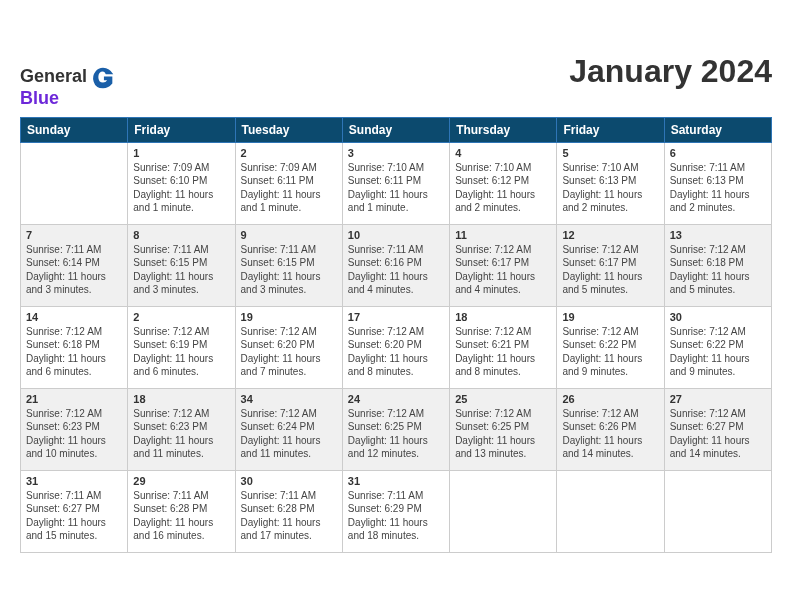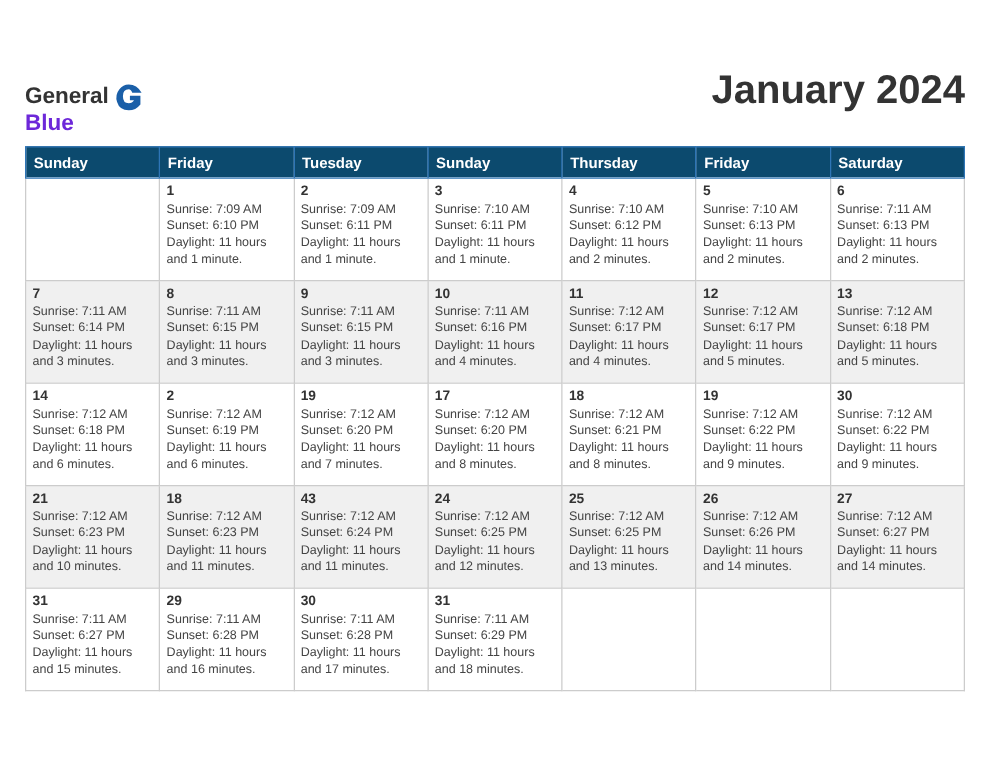--- a/index.html
+++ b/index.html
@@ -284,21 +284,21 @@
 and 10 minutes.</div>
           </td>
           <td class="row-alt">
             <span class="day-num">18</span>
             <div class="day-info" style="white-space: pre-wrap;">Sunrise: 7:12 AM
 Sunset: 6:23 PM
 Daylight: 11 hours
 and 11 minutes.</div>
           </td>
           <td class="row-alt">
-            <span class="day-num">43</span>
+            <span class="day-num">34</span>
             <div class="day-info" style="white-space: pre-wrap;">Sunrise: 7:12 AM
 Sunset: 6:24 PM
 Daylight: 11 hours
 and 11 minutes.</div>
           </td>
           <td class="row-alt">
             <span class="day-num">24</span>
             <div class="day-info" style="white-space: pre-wrap;">Sunrise: 7:12 AM
 Sunset: 6:25 PM
 Daylight: 11 hours

